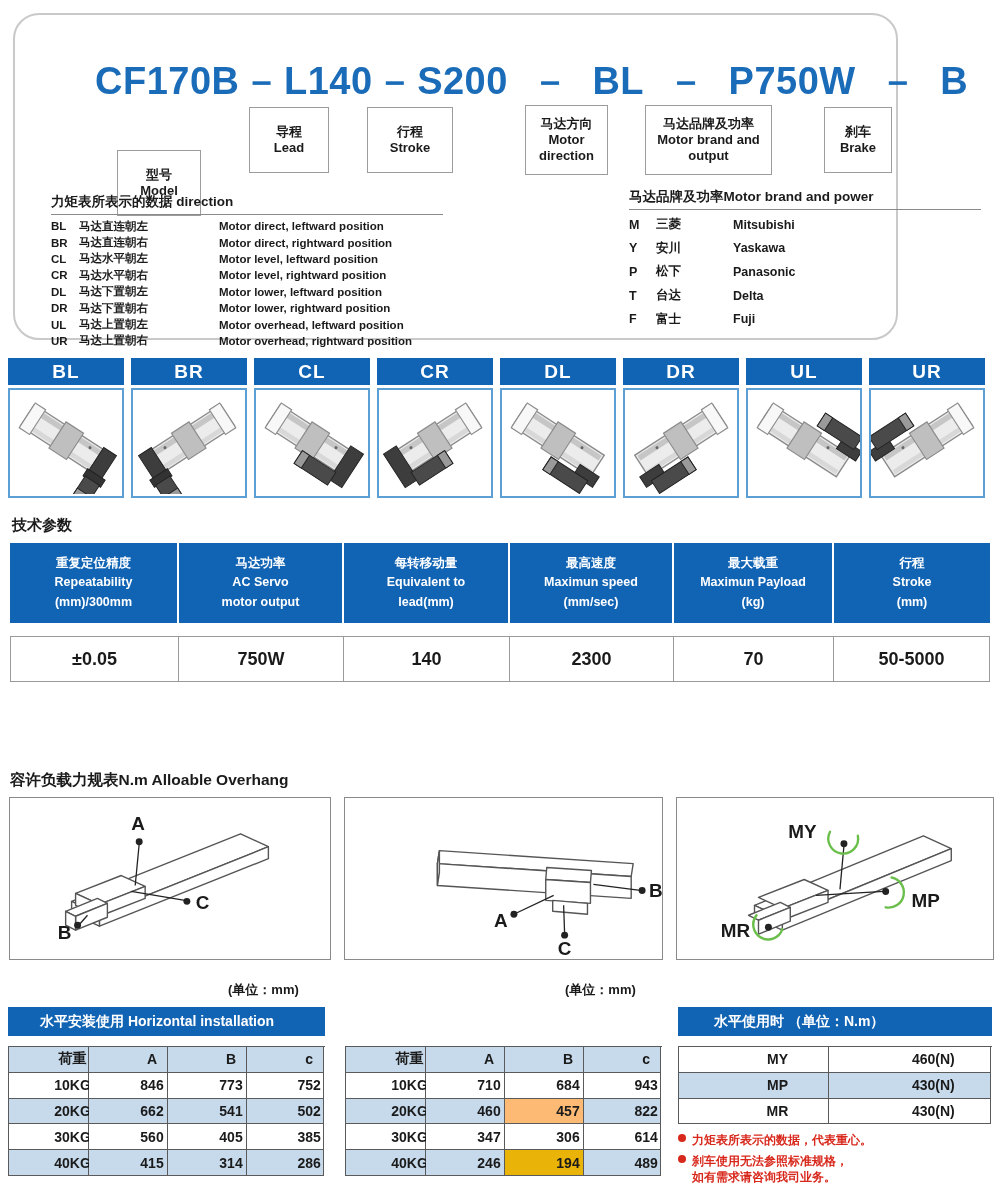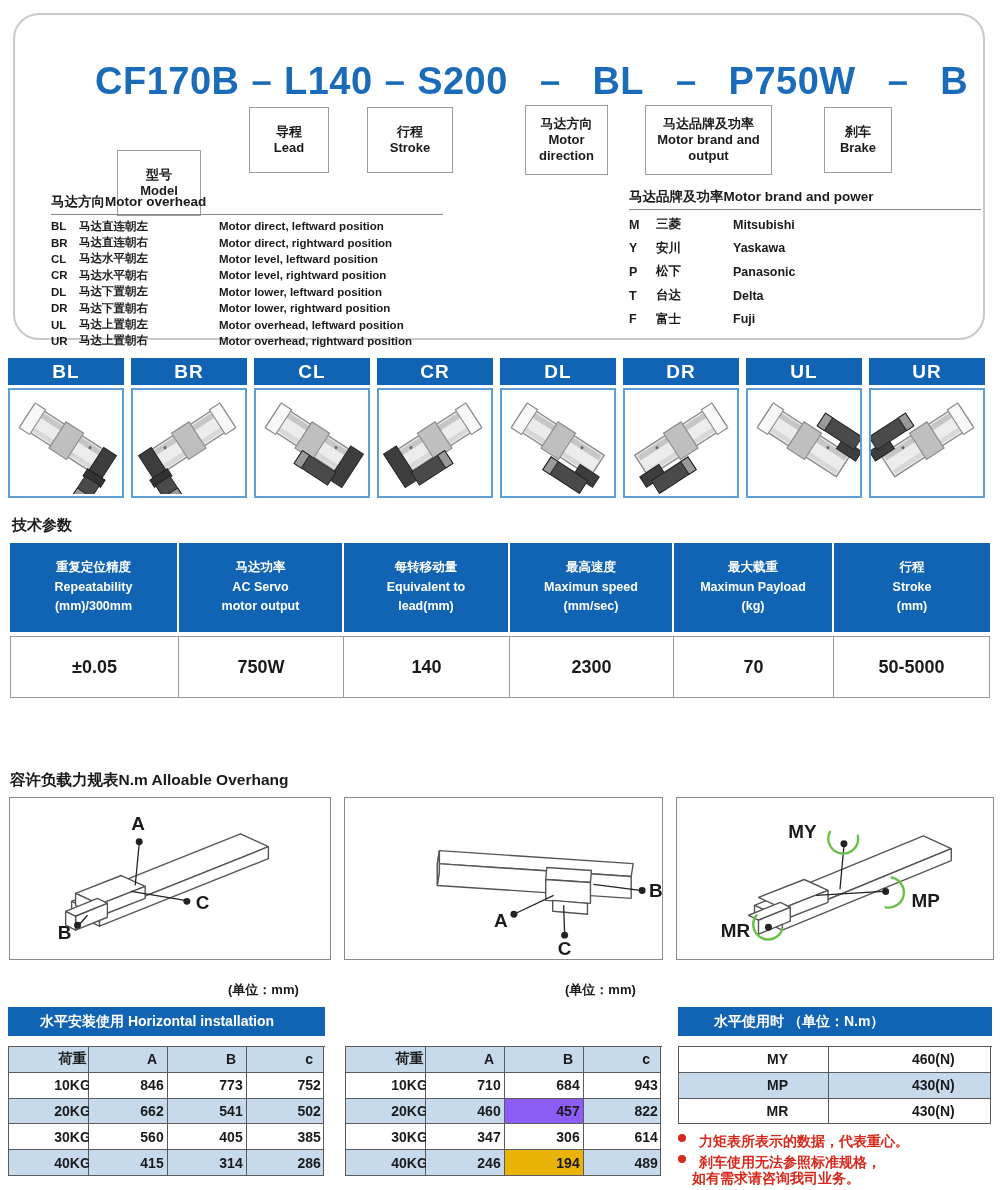--- a/index.html
+++ b/index.html
@@ -1,21 +1,21 @@
 <!DOCTYPE html>
 <html><head>
 <meta charset="utf-8">
 <style>
   * { margin:0; padding:0; box-sizing:border-box; }
   html,body { background:#fff; }
   body { font-family:"Liberation Sans", sans-serif; color:#1a1a1a; }
   .canvas { position:relative; width:1000px; height:1190px; background:#fff; overflow:hidden; }
 
   
-  .top-card { position:absolute; left:13px; top:13px; width:972px; height:327px;
+  .top-card { position:absolute; left:13px; top:13px; width:885px; height:327px;
     border:2px solid #c9c9c9; border-radius:26px; background:#fff; }
 
   
   .model-line { position:absolute; left:80px; top:44px; width:840px; height:44px;
     display:flex; align-items:center; font-weight:bold; font-size:38px; color:#1b6cb8; letter-spacing:.5px; }
   .model-line .dash-s { margin:0 3px; }
   .model-line .dash-w { margin:0 23px; }
 
   
   .lbl-box { position:absolute; border:1.5px solid #9c9c9c; background:#fff;
@@ -49,27 +49,27 @@
   
   .gal-cell { position:absolute; top:358px; width:116px; }
   .gal-bar { height:27px; background:#1164b4; color:#fff; font-weight:bold; font-size:19px;
     display:flex; align-items:center; justify-content:center; letter-spacing:1px; }
   .gal-img { margin-top:3px; height:110px; border:2px solid #5c9fd4; background:#fff;
     display:flex; align-items:center; justify-content:center; }
   .gal-img svg { width:112px; height:102px; }
 
   
   .tech-title { position:absolute; left:12px; top:516px; font-weight:bold; font-size:15px; }
-  .tech-head { position:absolute; left:10px; top:543px; width:980px; height:89px;
+  .tech-head { position:absolute; left:10px; top:543px; width:980px; height:80px;
     display:grid; grid-template-columns:169px 165px 166px 164px 160px 156px; }
   .tech-head .hcell { background:#1164b4; color:#fff; display:flex; flex-direction:column;
     align-items:center; justify-content:center; text-align:center; font-weight:bold; font-size:12.5px;
     line-height:1.55; border-right:2.5px solid #fff; }
   .tech-head .hcell:last-child { border-right:none; }
-  .tech-body { position:absolute; left:10px; top:636px; width:980px; height:62px;
+  .tech-body { position:absolute; left:10px; top:636px; width:980px; height:46px;
     display:grid; grid-template-columns:169px 165px 166px 164px 160px 156px; }
   .tech-body .bcell { border-top:1.2px solid #9a9a9a; border-bottom:1.2px solid #9a9a9a;
     border-right:1.2px solid #9a9a9a; display:flex; align-items:center; justify-content:center;
     font-weight:bold; font-size:18px; background:#fff; }
   .tech-body .bcell:first-child { border-left:1.2px solid #9a9a9a; }
 
   
   .ovh-title { position:absolute; left:10px; top:770px; font-weight:bold; font-size:15.5px; }
   .ovh-box { position:absolute; top:797px; height:163px; border:1.5px solid #8a8a8a; background:#fff; }
   .ovh1 { left:9px;   width:322px; }
@@ -91,22 +91,22 @@
   .grid-tbl { position:absolute; top:1046px; display:grid; border-left:1.2px solid #5a5a5a;
     border-top:1.2px solid #5a5a5a; background:#fff; }
   .grid-tbl .cell { border-right:1.2px solid #5a5a5a; border-bottom:1.2px solid #5a5a5a;
     display:flex; align-items:center; justify-content:center; font-weight:bold; font-size:14px;
     height:25.8px; background:#fff;padding-left:48px; }
   .g1 { left:8px;   width:317px; grid-template-columns:80px 79px 79px 77.4px; }
   .g2 { left:345px; width:317px; grid-template-columns:80px 79px 79px 77.4px; }
   .g3 { left:678px; width:314px; grid-template-columns:150px 161.6px; }
 
   
-  .fnote { position:absolute; color:#d8281c; font-weight:bold; font-size:14px; line-height:1.35;
-    display:flex; align-items:flex-start;gap:7px; }
+  .fnote { position:absolute; color:#d8281c; font-weight:bold; font-size:12px; line-height:1.35;
+    display:flex; align-items:flex-start; }
   .fn1 { left:678px; top:1132px; }
   .fn2 { left:678px; top:1153px; }
   .fn3 { left:692px; top:1169px; }
   .dot { width:8px; height:8px; border-radius:50%; background:#d8281c; margin:2px 6px 0 0; flex:none; }
 </style>
 </head>
 <body>
 
 <svg width="0" height="0" style="position:absolute" aria-hidden="true">
   <defs>
@@ -190,21 +190,21 @@
     <div class="lbl-box b5">
       <span class="zh">马达品牌及功率</span>
       <span class="en">Motor brand and output</span>
     </div>
     <div class="lbl-box b6">
       <span class="zh">刹车</span>
       <span class="en">Brake</span>
     </div>
 
     <div class="dir-list">
-      <div class="list-title">马达方向Motor overhead</div>
+      <div class="list-title">力矩表所表示的数据 direction</div>
       <div class="rule"></div>
       <div class="dir-row">
           <span class="code">BL</span>
           <span class="zh">马达直连朝左</span>
           <span class="en">Motor  direct, leftward position</span>
         </div>
       <div class="dir-row">
           <span class="code">BR</span>
           <span class="zh">马达直连朝右</span>
           <span class="en">Motor direct, rightward position</span>
@@ -494,21 +494,21 @@
     <div class="cell" style="background:#c6daec">荷重</div>
     <div class="cell" style="background:#c6daec">A</div>
     <div class="cell" style="background:#c6daec">B</div>
     <div class="cell" style="background:#c6daec">c</div>
     <div class="cell">10KG</div>
     <div class="cell">710</div>
     <div class="cell">684</div>
     <div class="cell">943</div>
     <div class="cell" style="background:#c6daec">20KG</div>
     <div class="cell" style="background:#c6daec">460</div>
-    <div class="cell" style="background:#8b5cf6">457</div>
+    <div class="cell" style="background:#fdba74">457</div>
     <div class="cell" style="background:#c6daec">822</div>
     <div class="cell">30KG</div>
     <div class="cell">347</div>
     <div class="cell">306</div>
     <div class="cell">614</div>
     <div class="cell" style="background:#c6daec">40KG</div>
     <div class="cell" style="background:#c6daec">246</div>
     <div class="cell" style="background:#eab308">194</div>
     <div class="cell" style="background:#c6daec">489</div>
   </div>

